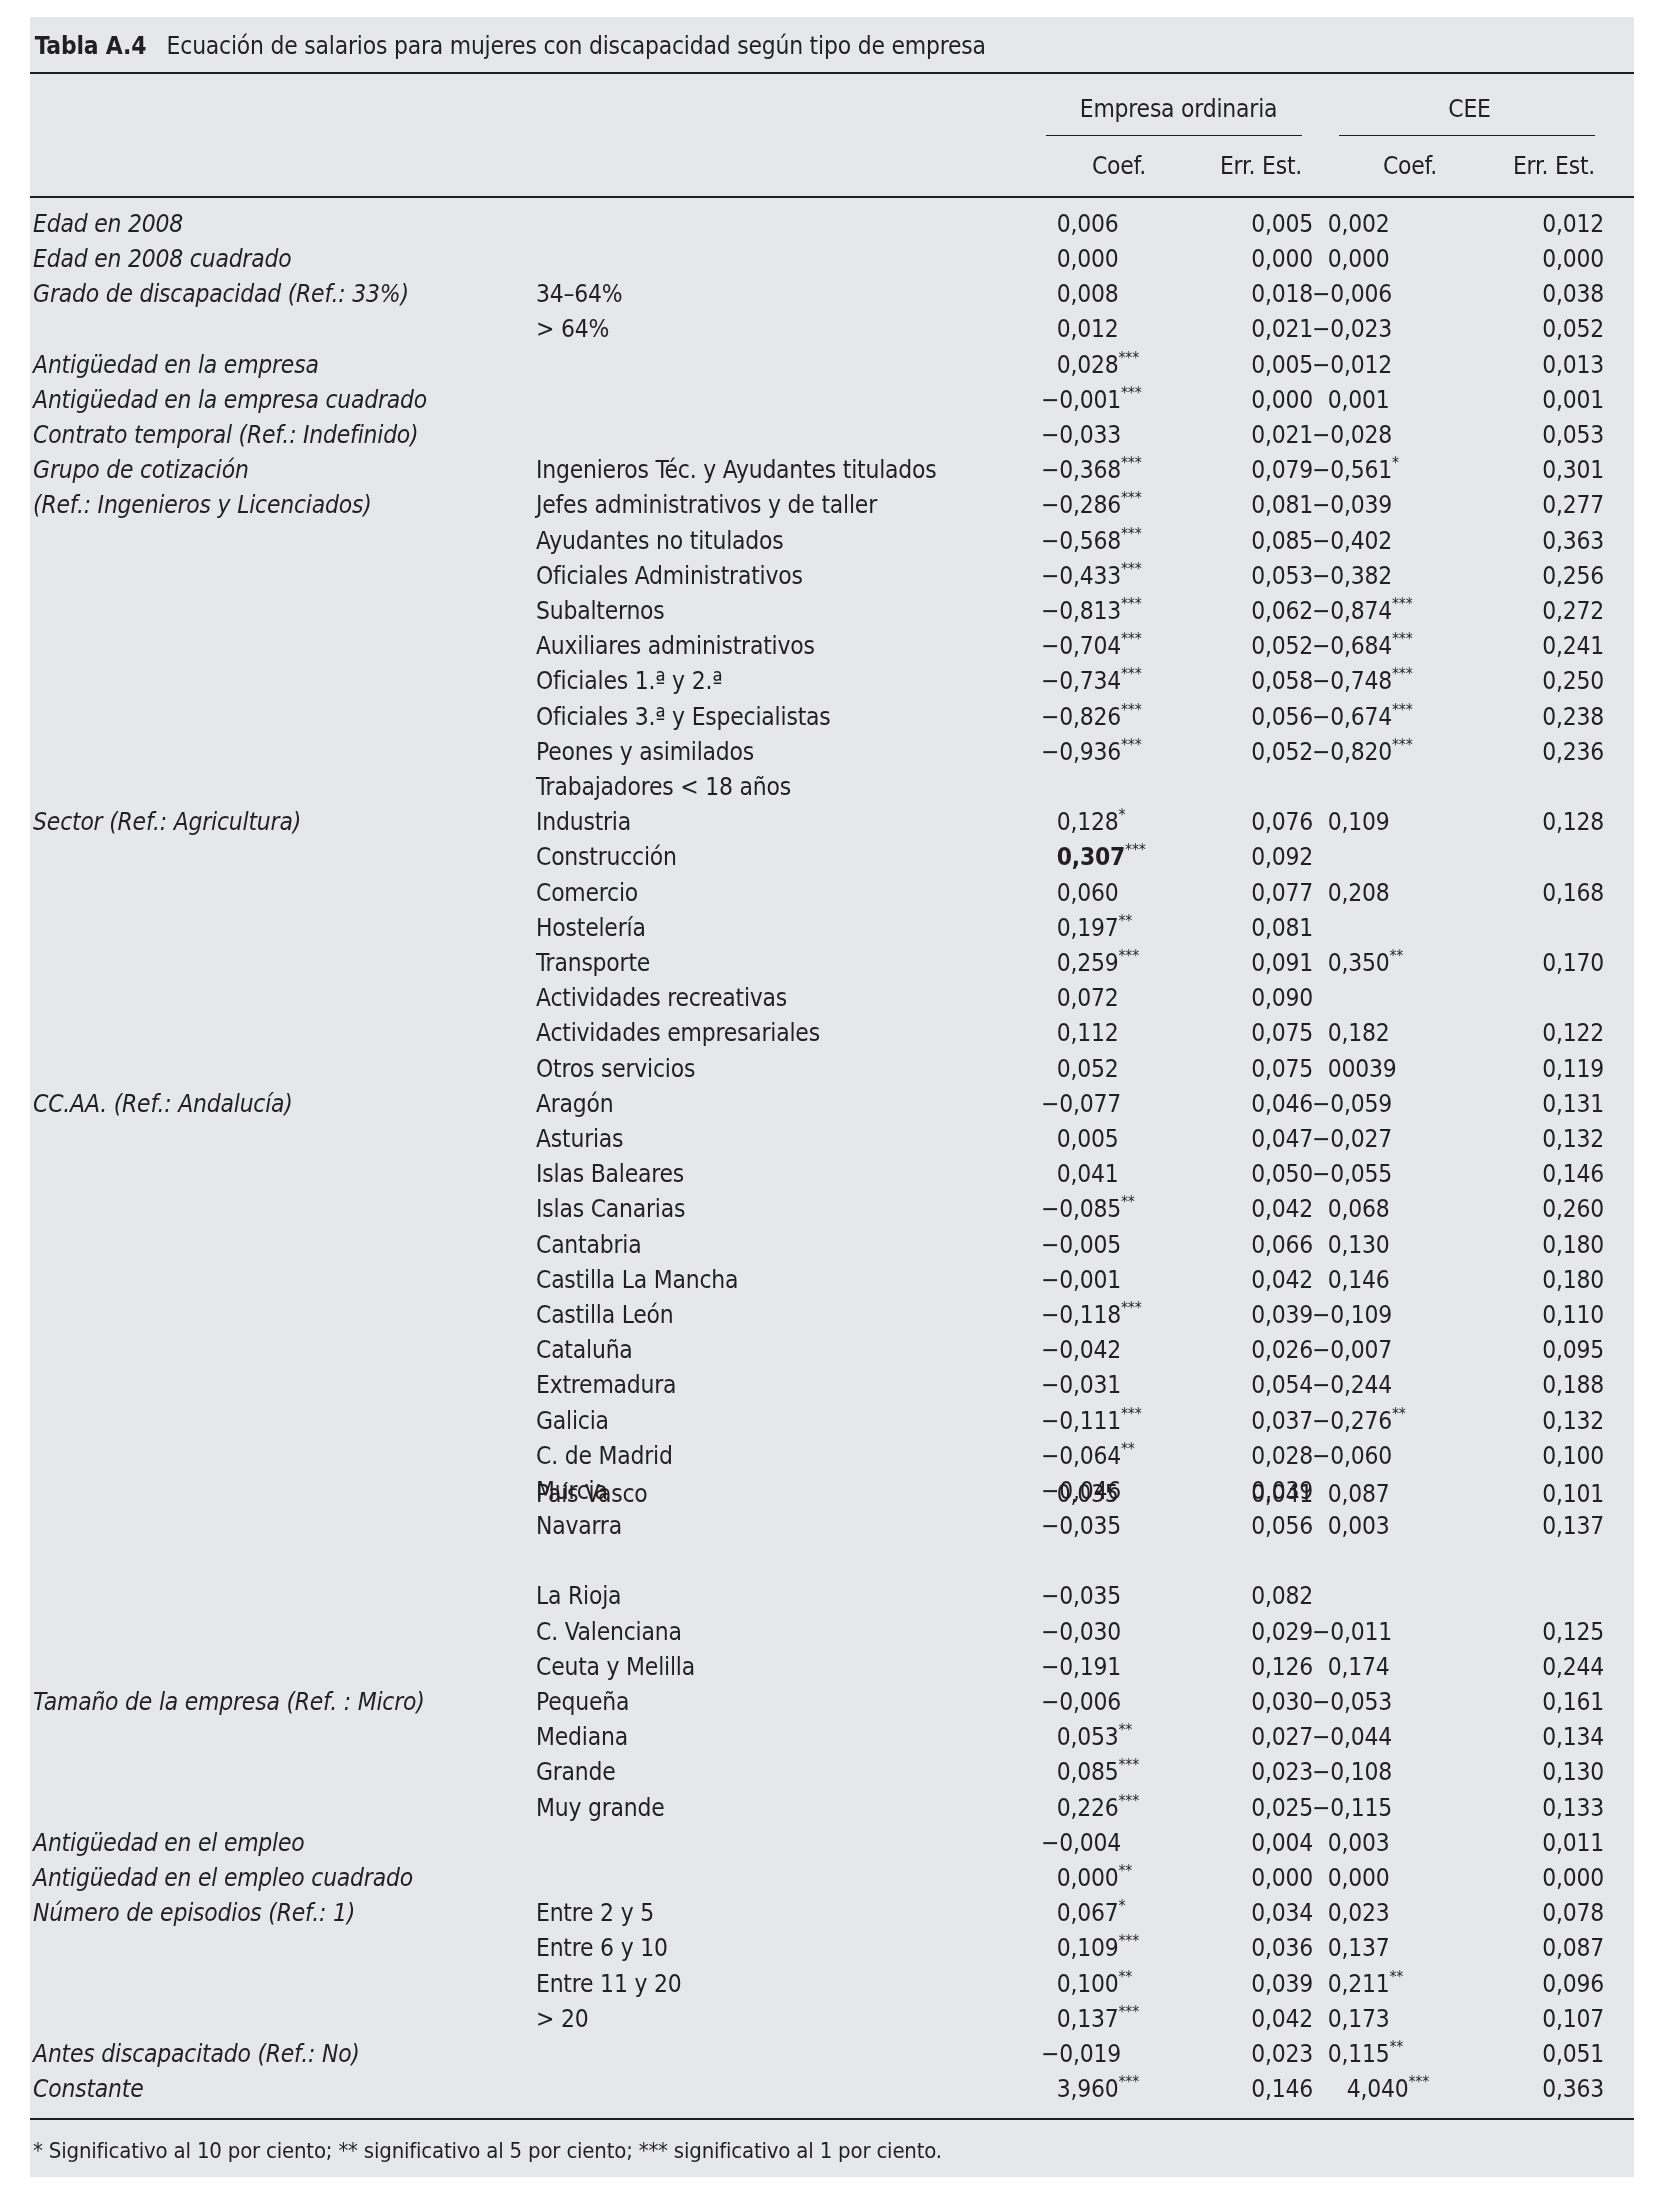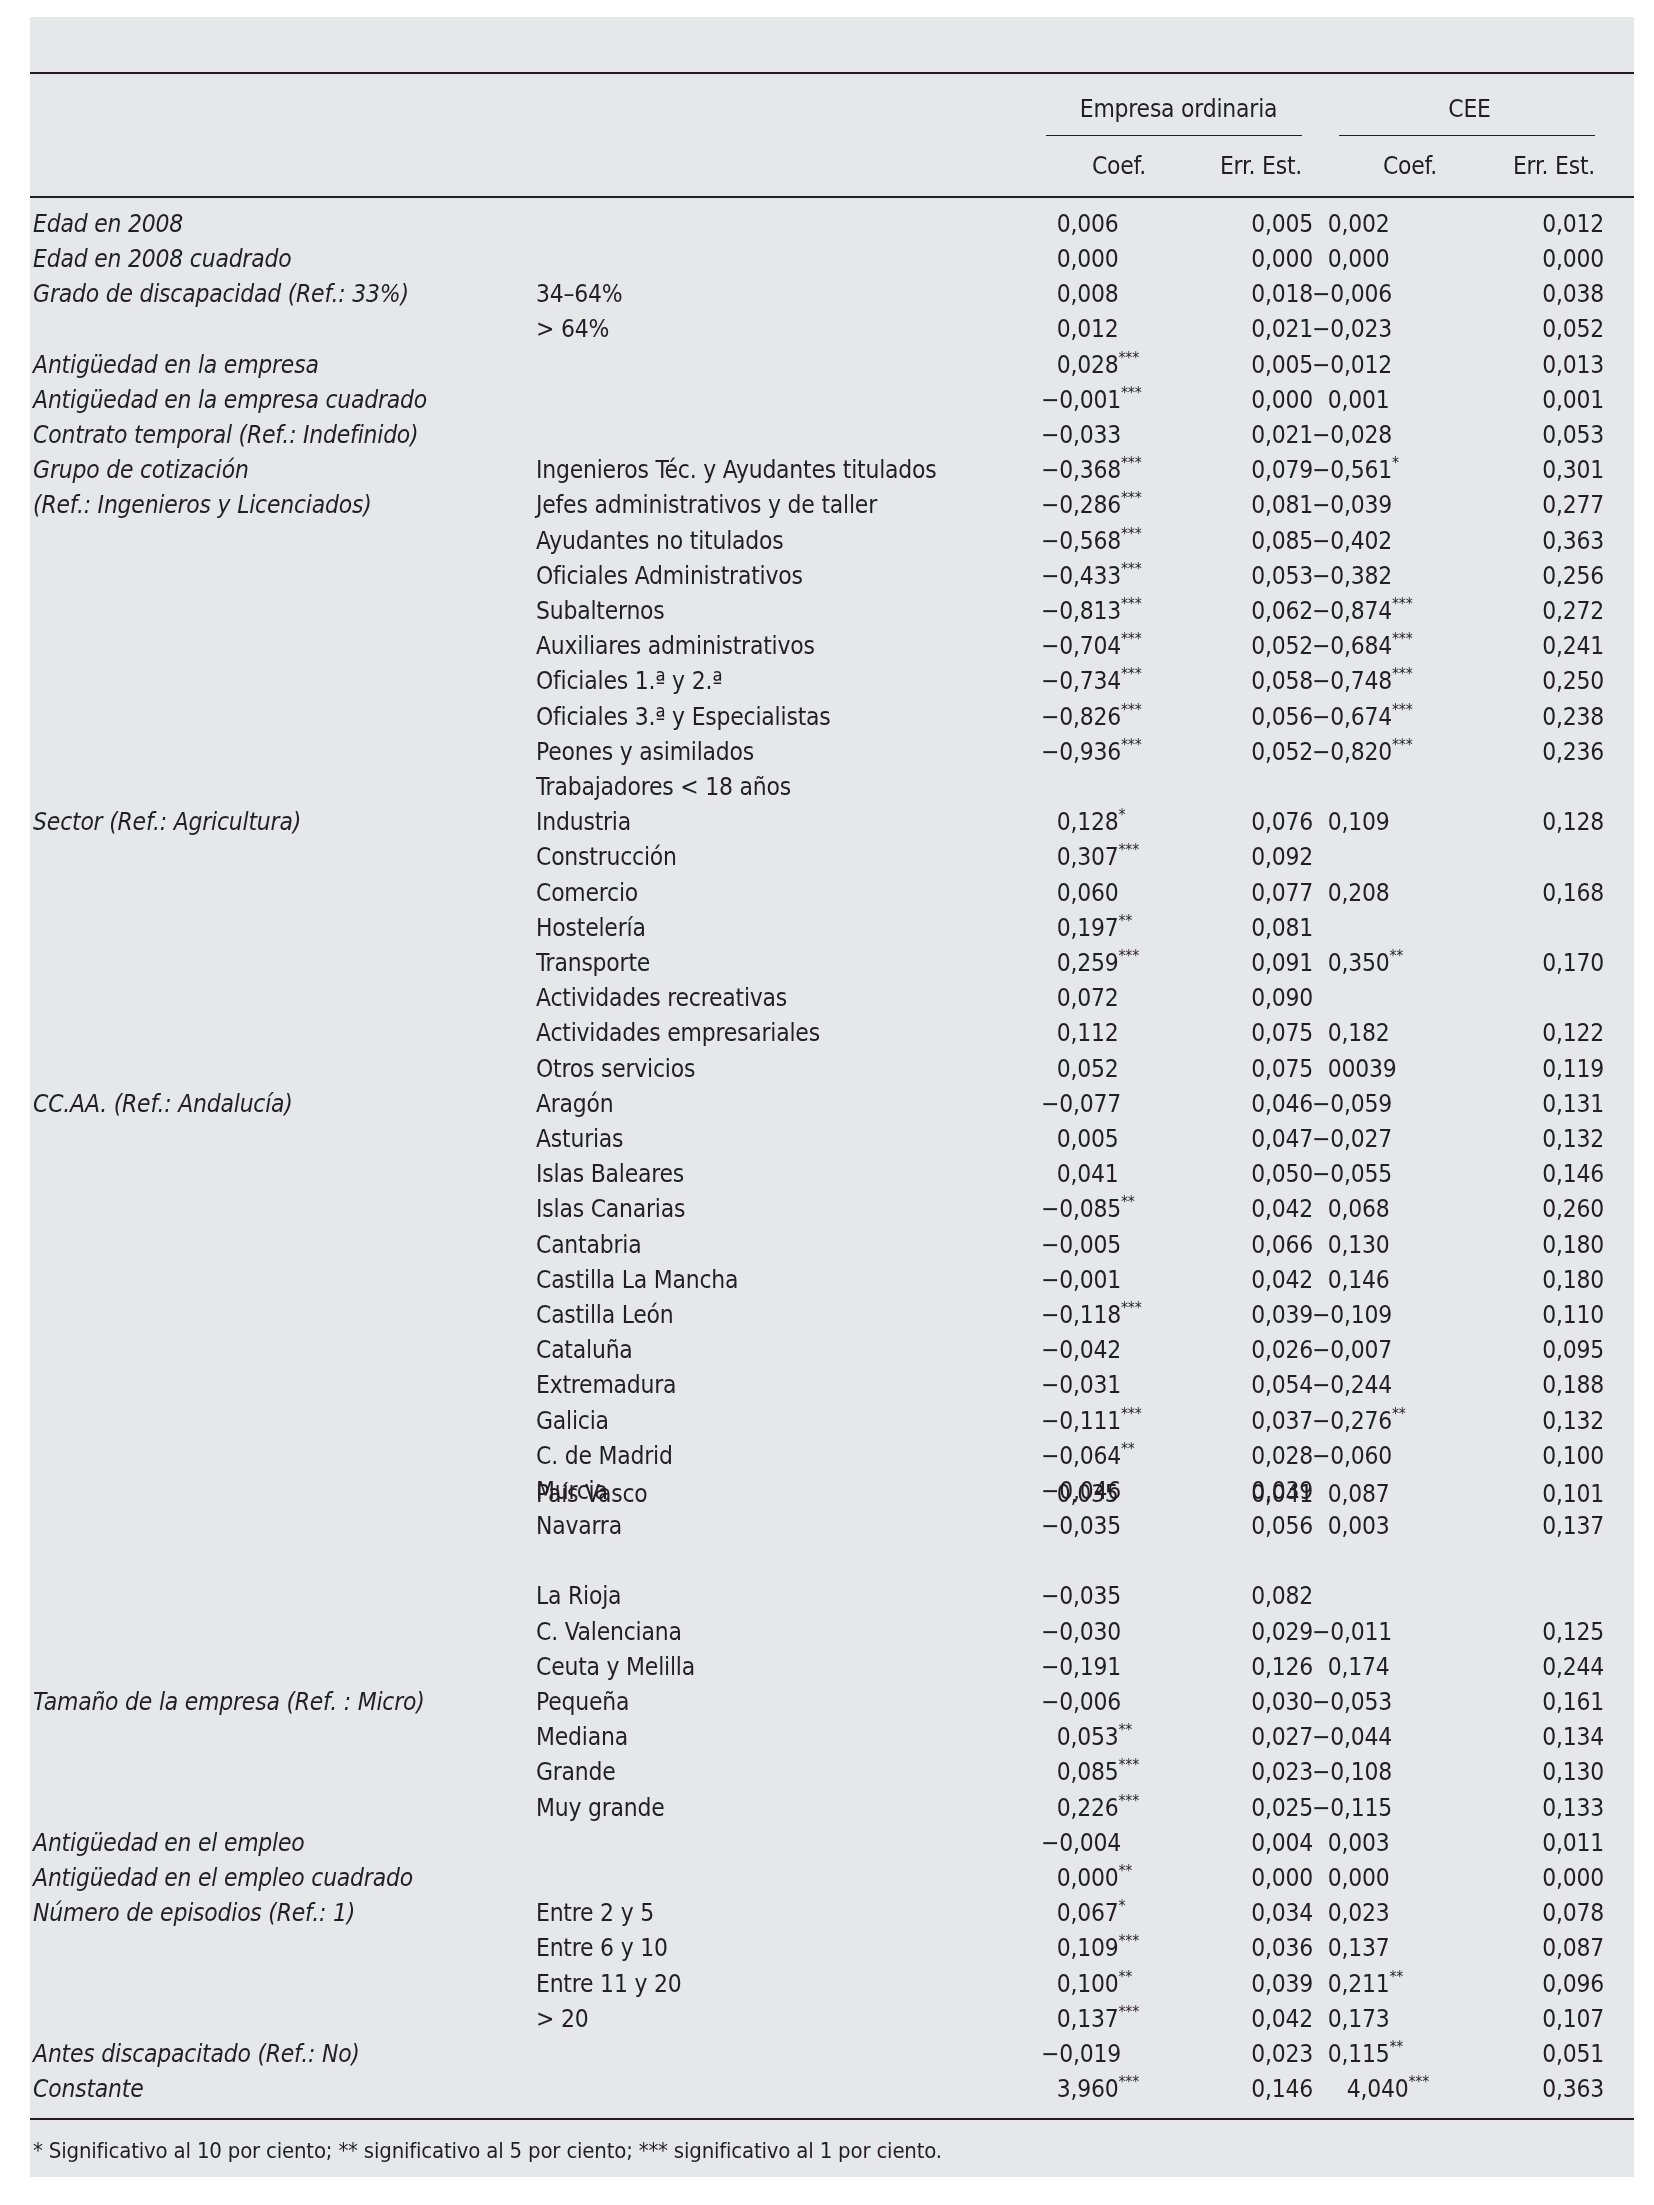--- a/index.html
+++ b/index.html
@@ -21,20 +21,23 @@
   .c3 { left:1282px; width:173px; }
   .c4 { left:1464px; width:110px; text-align:right; }
   .neg-pad { display:inline-block; width:15.7px; }
   sup { font-size:15.7px; vertical-align:top; position:relative; top:-1.6px; }
   .foot { position:absolute; left:3.1px; top:2121px; font-size:22px; white-space:nowrap; letter-spacing:-0.2px; }
 </style>
 </head>
 <body>
 
 <div class="panel">
+  <div class="title">
+    <span class="num">Tabla A.4</span><span>Ecuación de salarios para mujeres con discapacidad según tipo de empresa</span>
+  </div>
   <div class="rule" style="top:55px"></div>
 
   <div class="hdr" style="left:1015px;width:267px;top:77px">Empresa ordinaria</div>
   <div class="hdr" style="left:1306px;width:267px;top:77px">CEE</div>
   <div class="subrule" style="left:1016px;width:256px;top:118px"></div>
   <div class="subrule" style="left:1309px;width:256px;top:118px"></div>
 
   <div class="hdr" style="left:1030px;width:118px;top:134px">Coef.</div>
   <div class="hdr" style="left:1172px;width:118px;top:134px">Err. Est.</div>
   <div class="hdr" style="left:1321px;width:118px;top:134px">Coef.</div>
@@ -183,21 +186,21 @@
         <span class="lbl">Sector (Ref.: Agricultura)</span>
         <span class="sub">Industria</span>
         <span class="c1"><span class="neg-pad" style="position: static;"></span><span style="position: static;">0,128</span><sup>*</sup></span>
         <span class="c2">0,076</span>
         <span class="c3"><span class="neg-pad" style="position: static;"></span><span style="position: static;">0,109</span><sup></sup></span>
         <span class="c4">0,128</span>
       </div>
       <div class="row" style="top: 825px;">
         <span class="lbl"></span>
         <span class="sub">Construcción</span>
-        <span class="c1"><span class="neg-pad" style="position: static;"></span><span style="position: static;">0,307</span><sup>***</sup></span>
+        <span class="c1"><span class="neg-pad" style="position: static;"></span><span style="position: static; font-weight: bold;">0,307</span><sup>***</sup></span>
         <span class="c2">0,092</span>
         <span class="c3"><span style="position: static;"></span><sup></sup></span>
         <span class="c4"></span>
       </div>
       <div class="row" style="top: 861px;">
         <span class="lbl"></span>
         <span class="sub">Comercio</span>
         <span class="c1"><span class="neg-pad" style="position: static;"></span><span style="position: static;">0,060</span><sup></sup></span>
         <span class="c2">0,077</span>
         <span class="c3"><span class="neg-pad" style="position: static;"></span><span style="position: static;">0,208</span><sup></sup></span>

